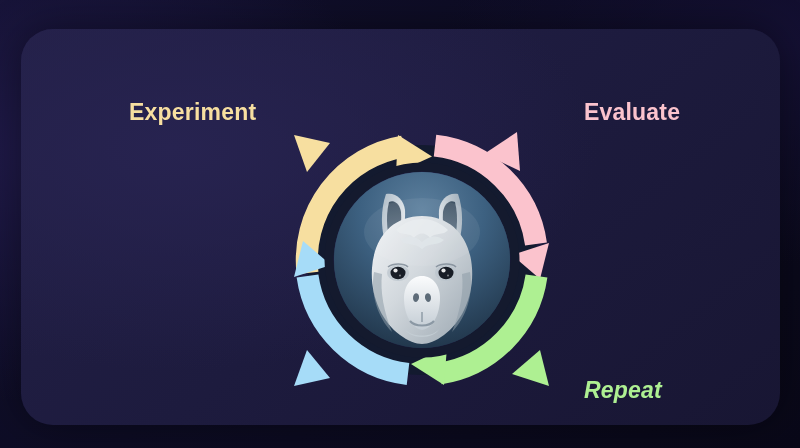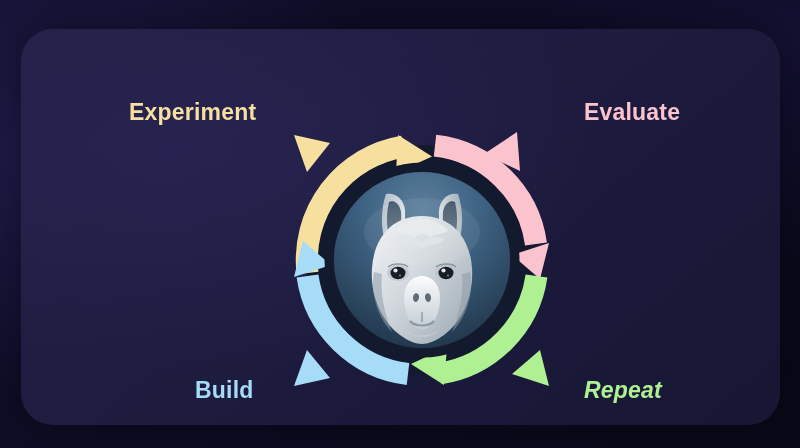--- a/index.html
+++ b/index.html
@@ -83,21 +83,20 @@
 <body>
 
 <div id="canvas">
 
   <div id="panel">
 
     <div class="label" id="label-experiment" style="color:#F7DFA0">Experiment</div>
 
     <div class="label" id="label-evaluate" style="color:#FBC3CD">Evaluate</div>
 
-    <div class="label" id="label-build" style="color:#A6DCF8">Build</div>
 
     <div class="label" id="label-repeat" style="color:#AEF092">Repeat</div>
 
     <div id="cycle">
 
       <svg width="300" height="300" viewBox="0 0 300 300">
         <defs>
 
           <radialGradient id="rimGrad" cx="50%" cy="50%" r="50%">
             <stop offset="82%" stop-color="#13162b"></stop>

